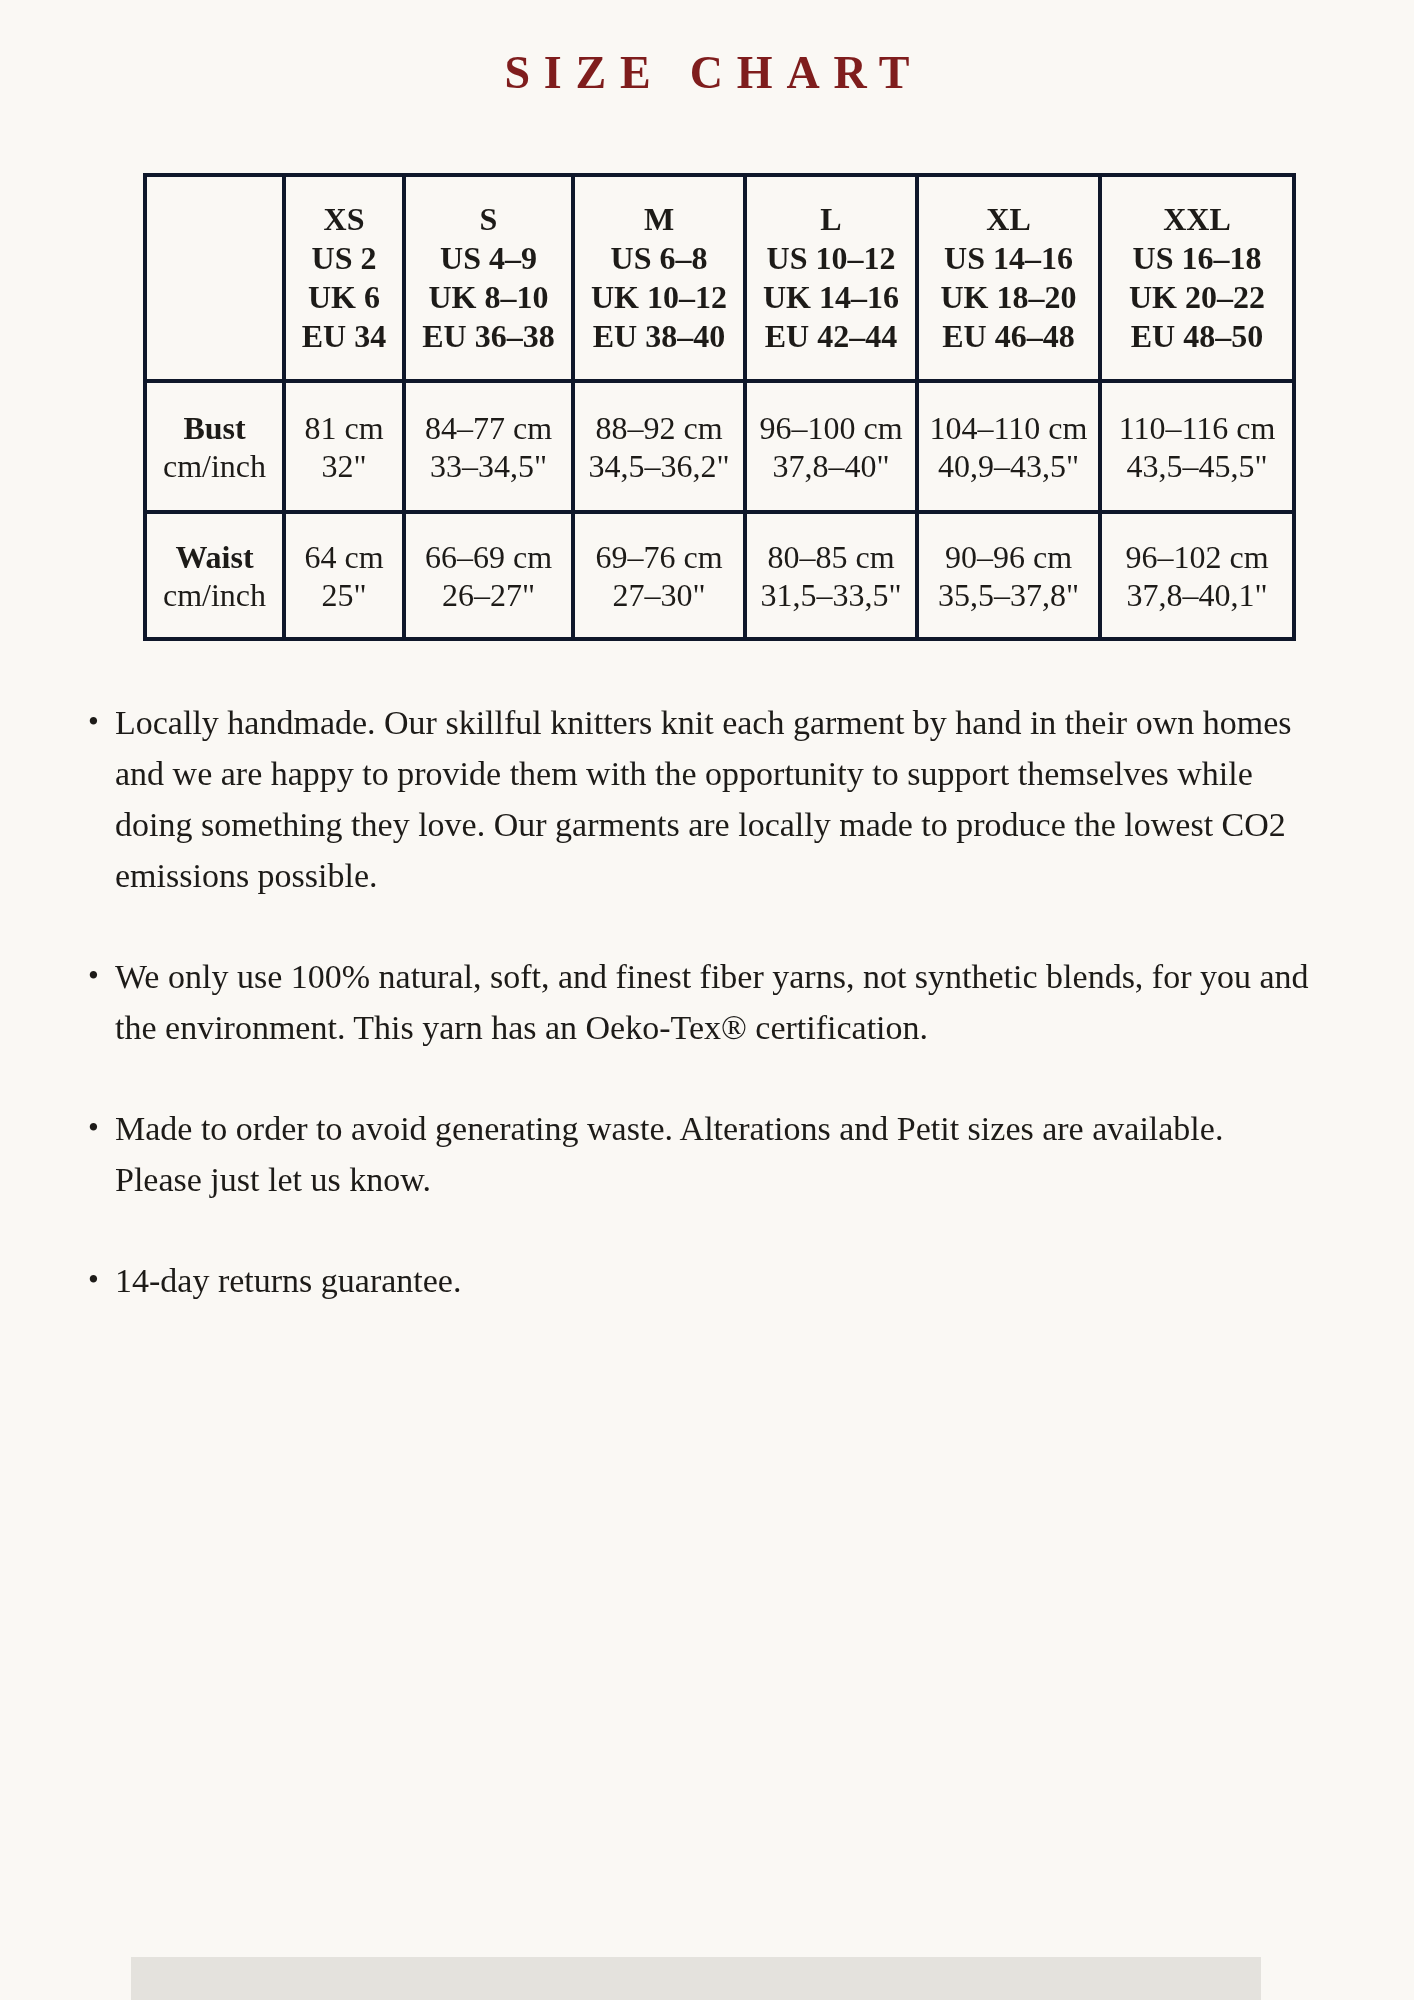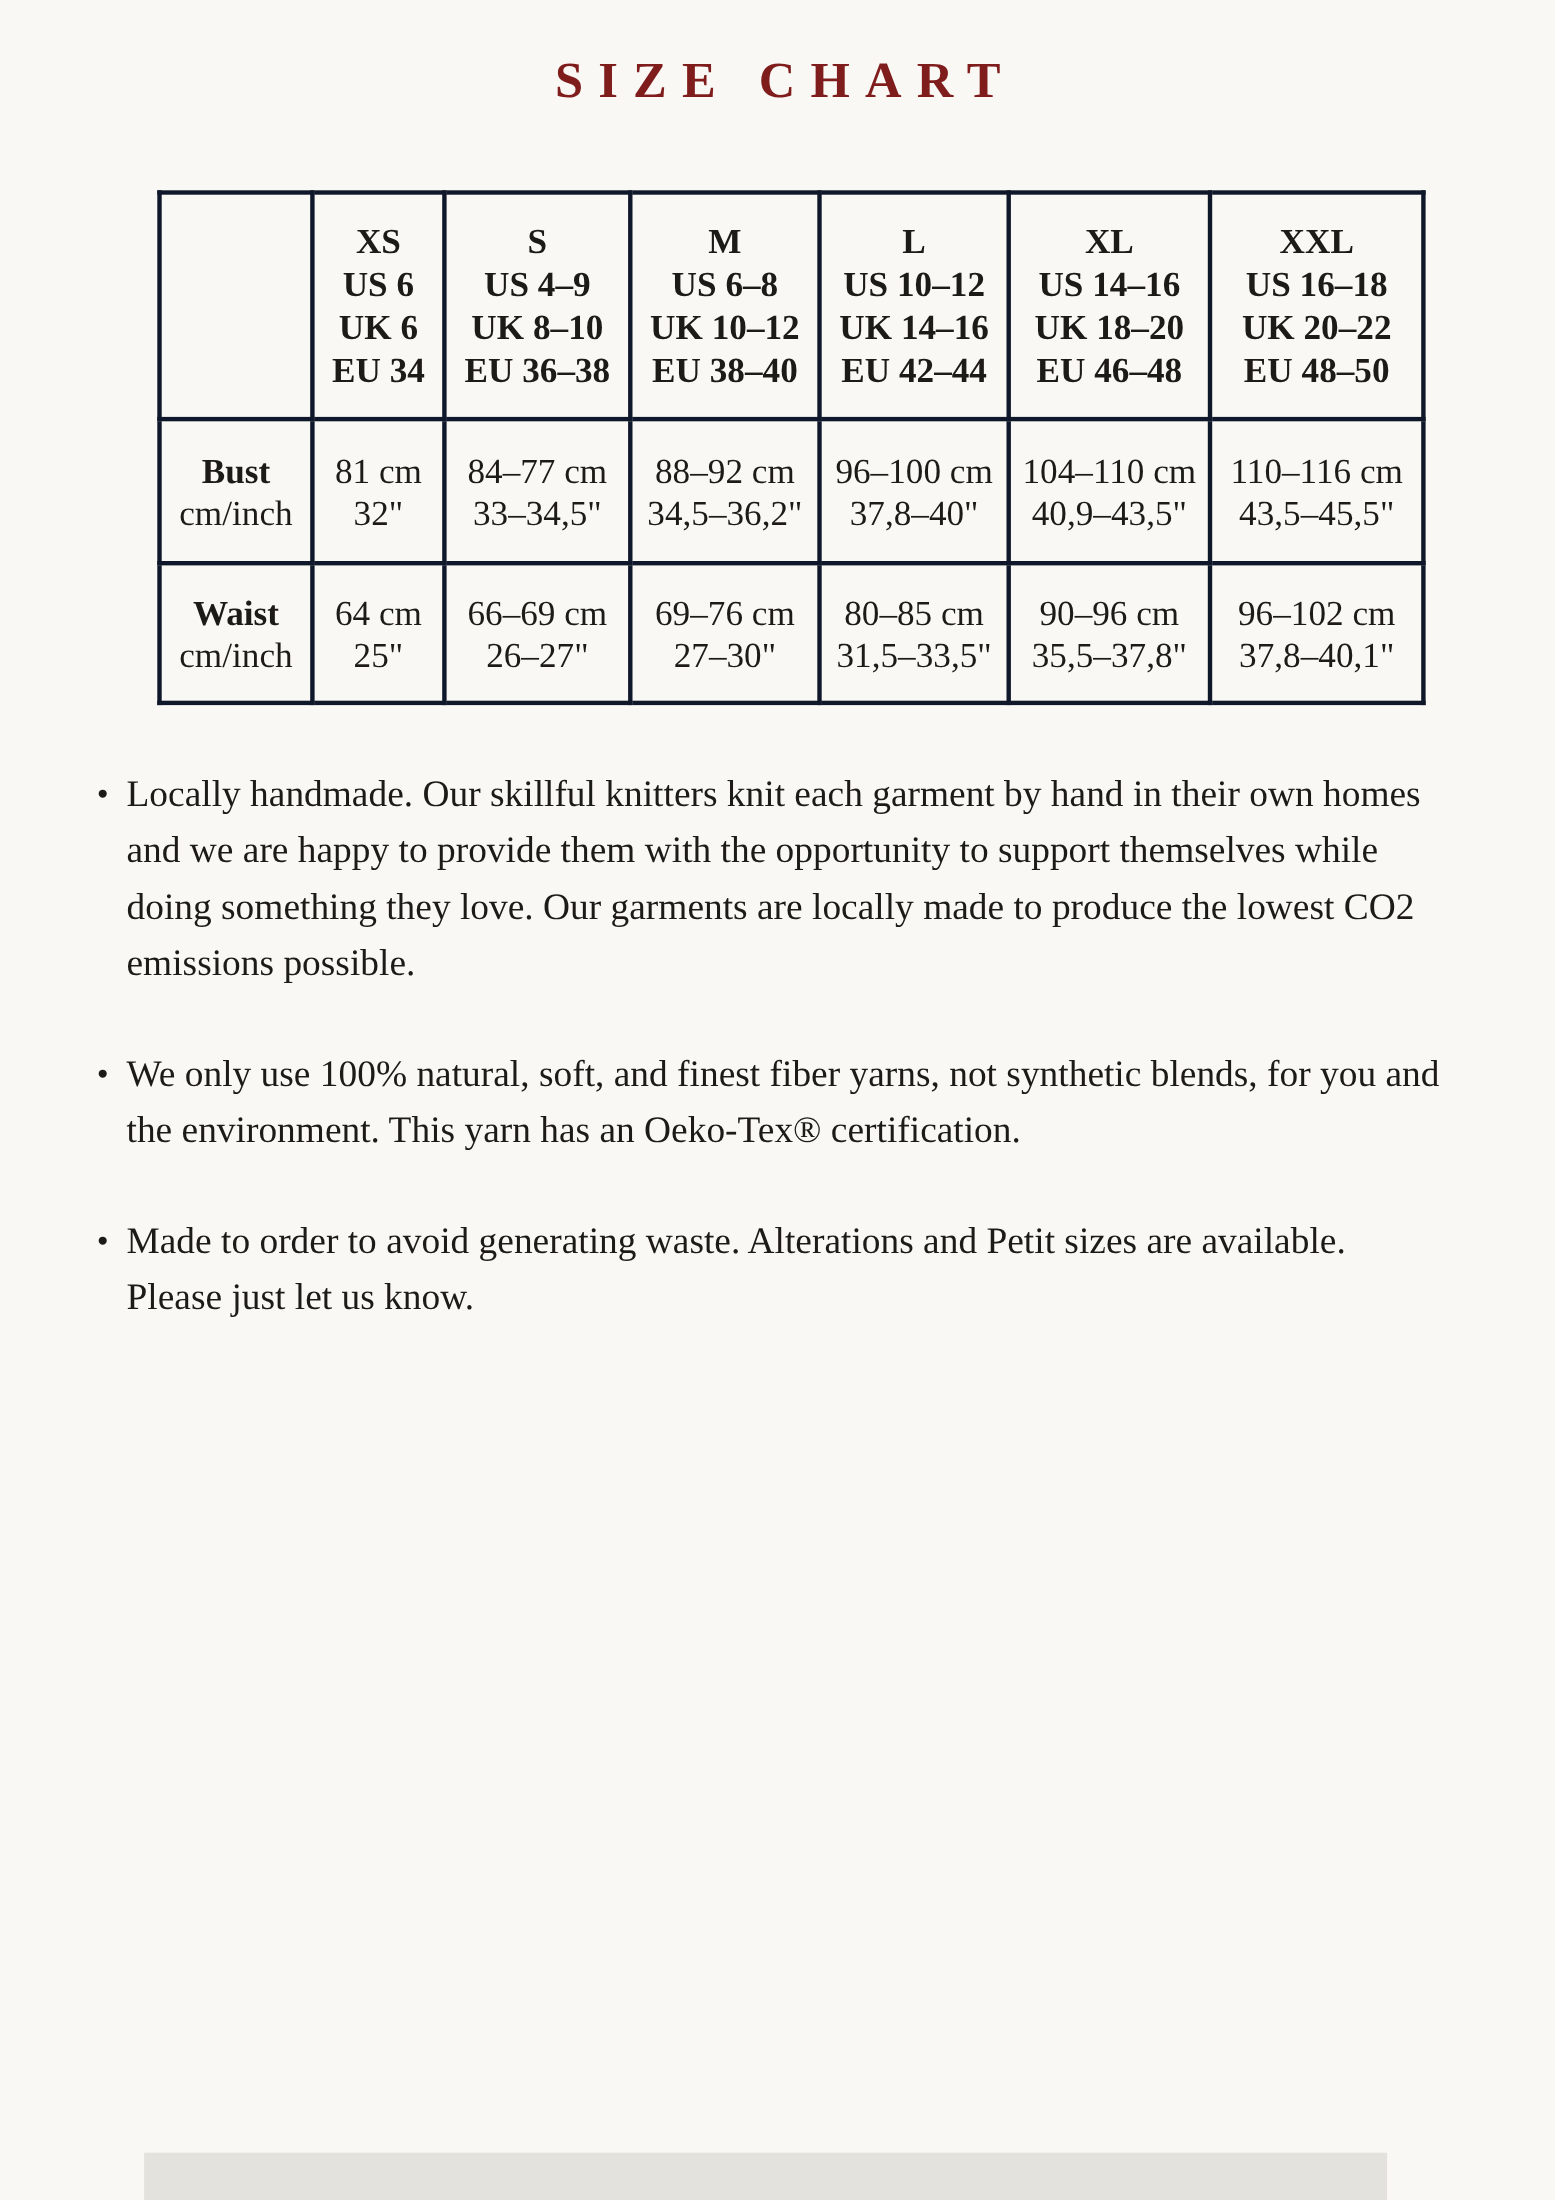--- a/index.html
+++ b/index.html
@@ -87,21 +87,21 @@
       <col style="width:172px">
         <col style="width:172px">
         <col style="width:183px">
         <col style="width:194px">
     </colgroup>
     <tbody>
       <tr class="header-row">
         <td class="corner"></td>
         <td>
           <div>XS</div>
-          <div>US 6</div>
+          <div>US 2</div>
           <div>UK 6</div>
           <div>EU 34</div>
         </td>
         <td>
           <div>S</div>
           <div>US 4–9</div>
           <div>UK 8–10</div>
           <div>EU 36–38</div>
         </td>
         <td>
@@ -191,17 +191,18 @@
           <div>37,8–40,1"</div>
         </td>
       </tr>
     </tbody>
   </table>
 
   <ul class="info-list">
     <li><strong></strong><span>Locally handmade. Our skillful knitters knit each garment by hand in their own homes and we are happy to provide them with the opportunity to support themselves while doing something they love. Our garments are locally made to produce the lowest CO2 emissions possible.</span></li>
     <li><strong></strong><span>We only use 100% natural, soft, and finest fiber yarns, not synthetic blends, for you and the environment. This yarn has an Oeko-Tex® certification.</span></li>
     <li><strong></strong><span>Made to order to avoid generating waste. Alterations and Petit sizes are available. Please just let us know.</span></li>
+    <li><strong></strong><span>14-day returns guarantee.</span></li>
   </ul>
 
   <div class="bottom-strip"></div>
 
 </div>
 
 </body></html>

